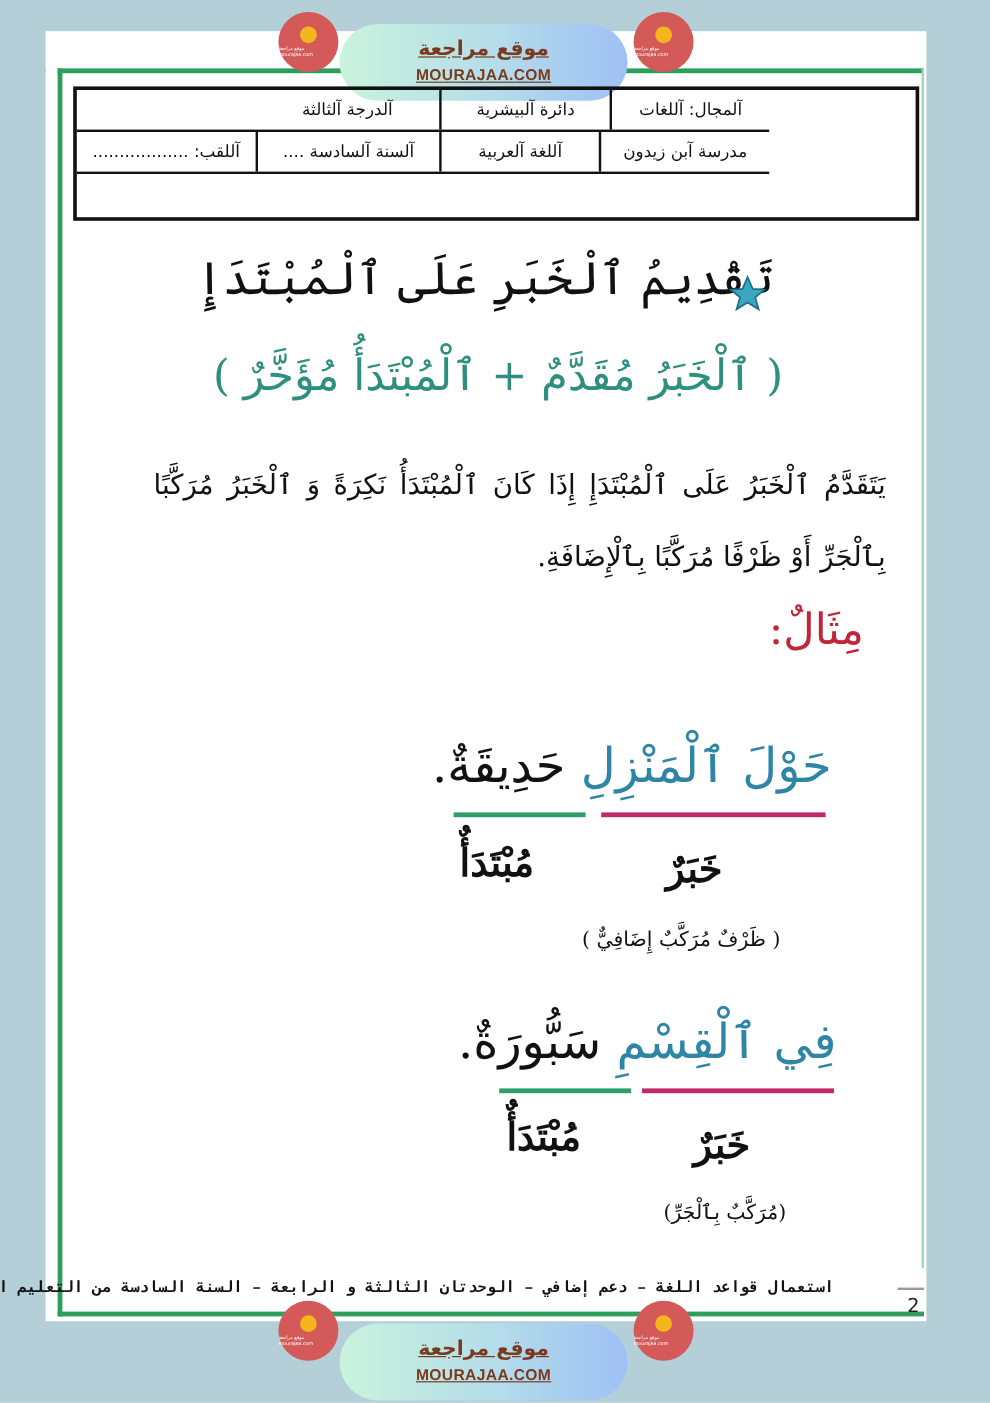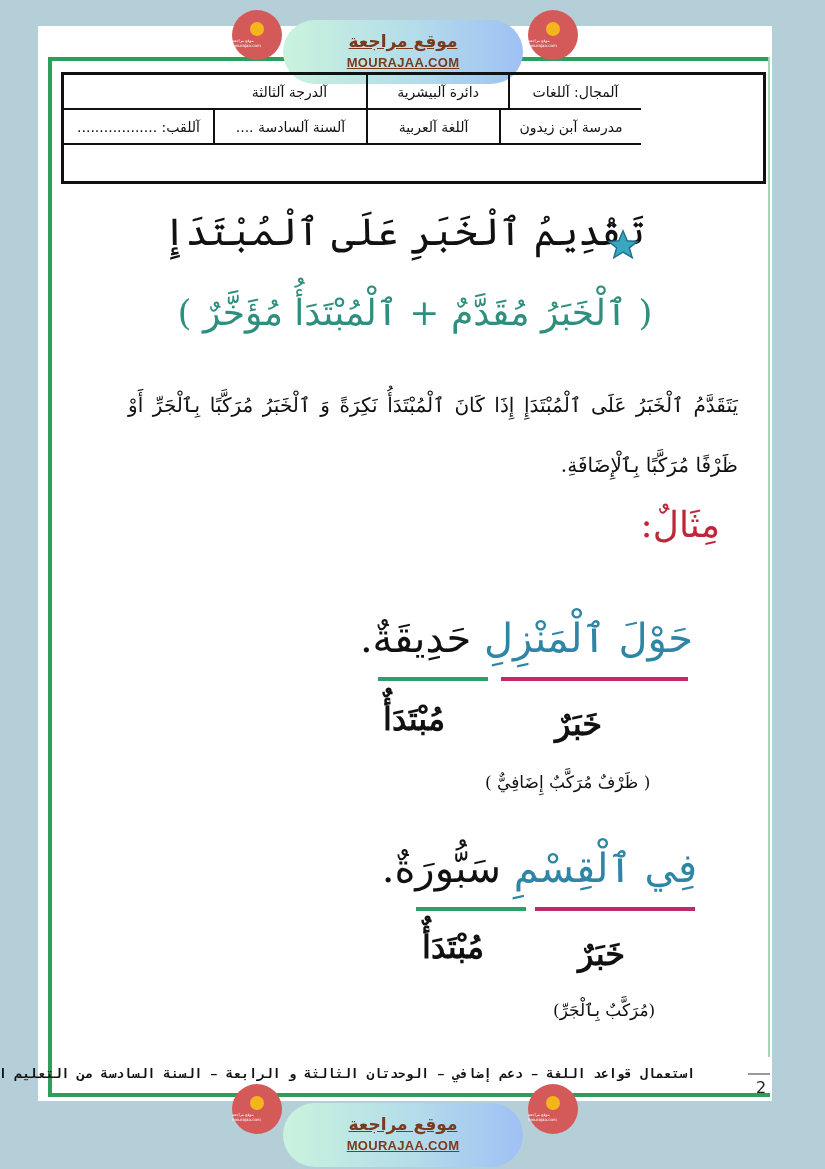--- a/index.html
+++ b/index.html
@@ -45,21 +45,21 @@
     position:absolute; right:180px; top:210px; direction:rtl;
     font-family:"DejaVu Serif", serif; font-size:38px; color:#111; white-space:nowrap;
   }
   .star { position:absolute; left:606px; top:228px; width:34px; height:34px; }
   .formula {
     position:absolute; left:165px; top:292px; width:500px; text-align:center; direction:rtl;
     font-family:"DejaVu Serif", serif; font-size:36px; color:#2f8f7f; white-space:nowrap;
   }
   .rule {
     position:absolute; left:128px; top:375px; width:610px; direction:rtl; text-align:justify;
-    font-family:"DejaVu Serif", serif; font-size:20px; line-height:60px; color:#111;
+    font-family:"DejaVu Serif", serif; font-size:23px; line-height:60px; color:#111;
   }
   .example-label {
     position:absolute; right:105px; top:504px; direction:rtl;
     font-family:"DejaVu Serif", serif; font-size:36px; color:#c0263a;
   }
   .sentence {
     position:absolute; direction:rtl; white-space:nowrap;
     font-family:"DejaVu Serif", serif; font-size:40px; color:#111;
   }
   .sentence .pred { color:#2f85a6; }

